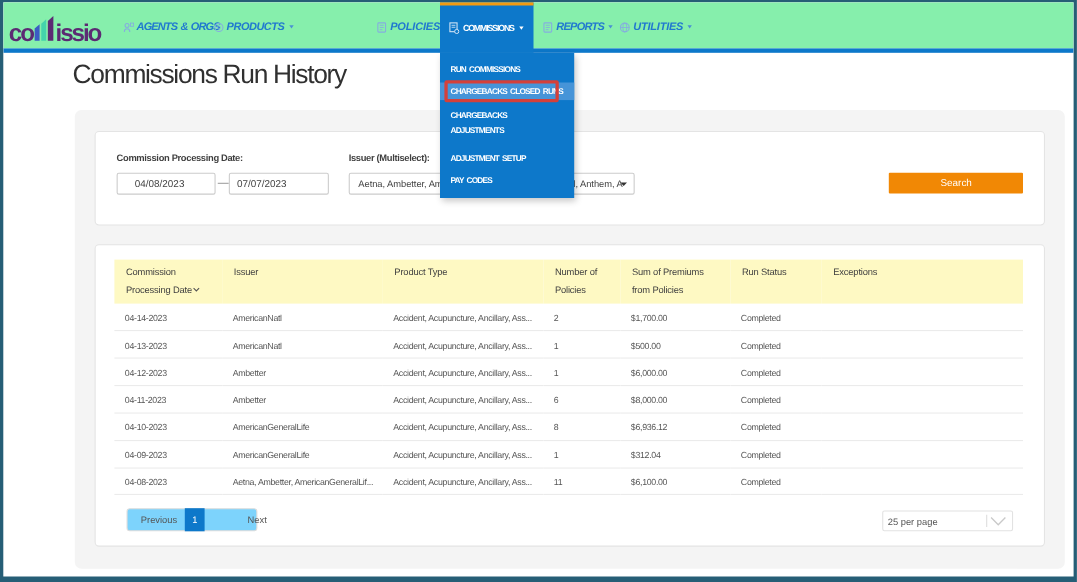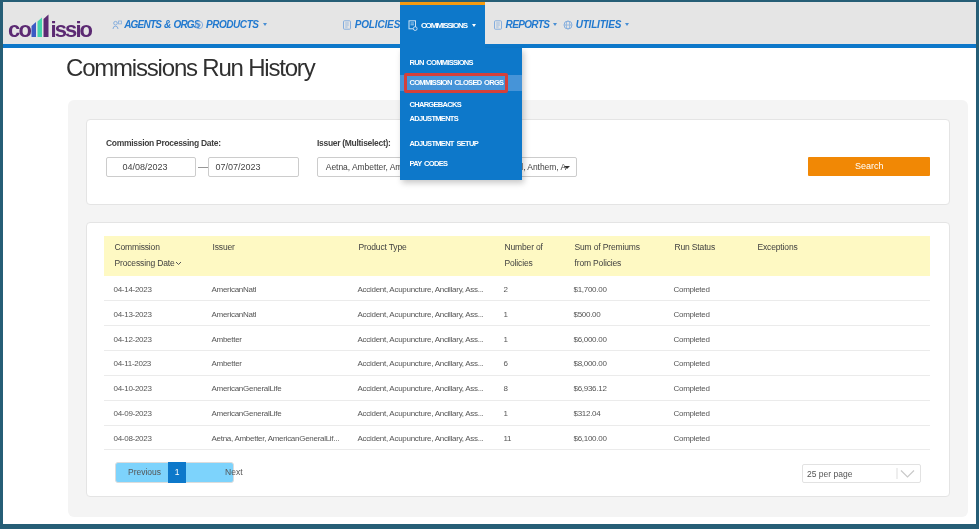--- a/index.html
+++ b/index.html
@@ -5,21 +5,21 @@
   * { margin:0; padding:0; box-sizing:border-box; }
   html,body { width:979px; height:529px; }
   body { font-family:"Liberation Sans", sans-serif; position:relative; background:#fff; }
   #frame { position:absolute; left:0; top:0; width:979px; height:529px;
            border-left:3px solid #265e76; border-right:3px solid #265e76;
            border-top:2px solid #265e76; border-bottom:5px solid #265e76;
            background:#fff; overflow:hidden; }
   .abs { position:absolute; }
 
   
-  #navbar { position:absolute; left:0; top:0; width:973px; height:42px; background:#e5e5e5; }
+  #navbar { position:absolute; left:0; top:0; width:973px; height:42px; background:#86efac; }
   #bluestrip { position:absolute; left:0; top:42px; width:973px; height:4px; background:#0d78ca; }
   .navitem { position:absolute; top:1.5px; height:42px; word-spacing:1px; display:flex; align-items:center;
              color:#2179cf; font-size:10px; font-weight:bold; white-space:nowrap;font-style:italic; }
   .navitem svg { margin-right:2.5px; }
   .caret { display:inline-block; width:0; height:0; border-left:2.5px solid transparent;
            border-right:2.5px solid transparent; border-top:3px solid #4a8fd4; margin-left:4px; }
 
   
   #logo { position:absolute; left:2px; top:6px; }
 
@@ -246,20 +246,20 @@
         <rect x="1" y="0.8" width="6.5" height="8" fill="none" stroke="#cfe3f5" stroke-width="1"></rect>
         <path d="M2.5 3 h3.5 M2.5 4.8 h3.5" stroke="#cfe3f5" stroke-width="0.8"></path>
         <circle cx="7.2" cy="8.6" r="1.9" fill="#0d78ca" stroke="#cfe3f5" stroke-width="0.9"></circle>
       </svg>
     <span style="letter-spacing:-1.05px;">COMMISSIONS</span>
       <span class="caret"></span>
   </div>
   <div id="dropdown">
     <div id="dd-highlight"></div>
     <div class="dditem" style="top:10px;">RUN COMMISSIONS</div>
-    <div class="dditem" style="top:30.4px;">COMMISSION CLOSED ORGS</div>
+    <div class="dditem" style="top:30.4px;">CHARGEBACKS CLOSED RUNS</div>
     <div class="dditem" style="top:51.5px;">CHARGEBACKS</div>
     <div class="dditem" style="top:66px;">ADJUSTMENTS</div>
     <div class="dditem" style="top:91.3px;">ADJUSTMENT SETUP</div>
     <div class="dditem" style="top:110.8px;text-align:right;">PAY CODES</div>
     <div id="redbox"></div>
   </div>
 </div>
 
 </body></html>

